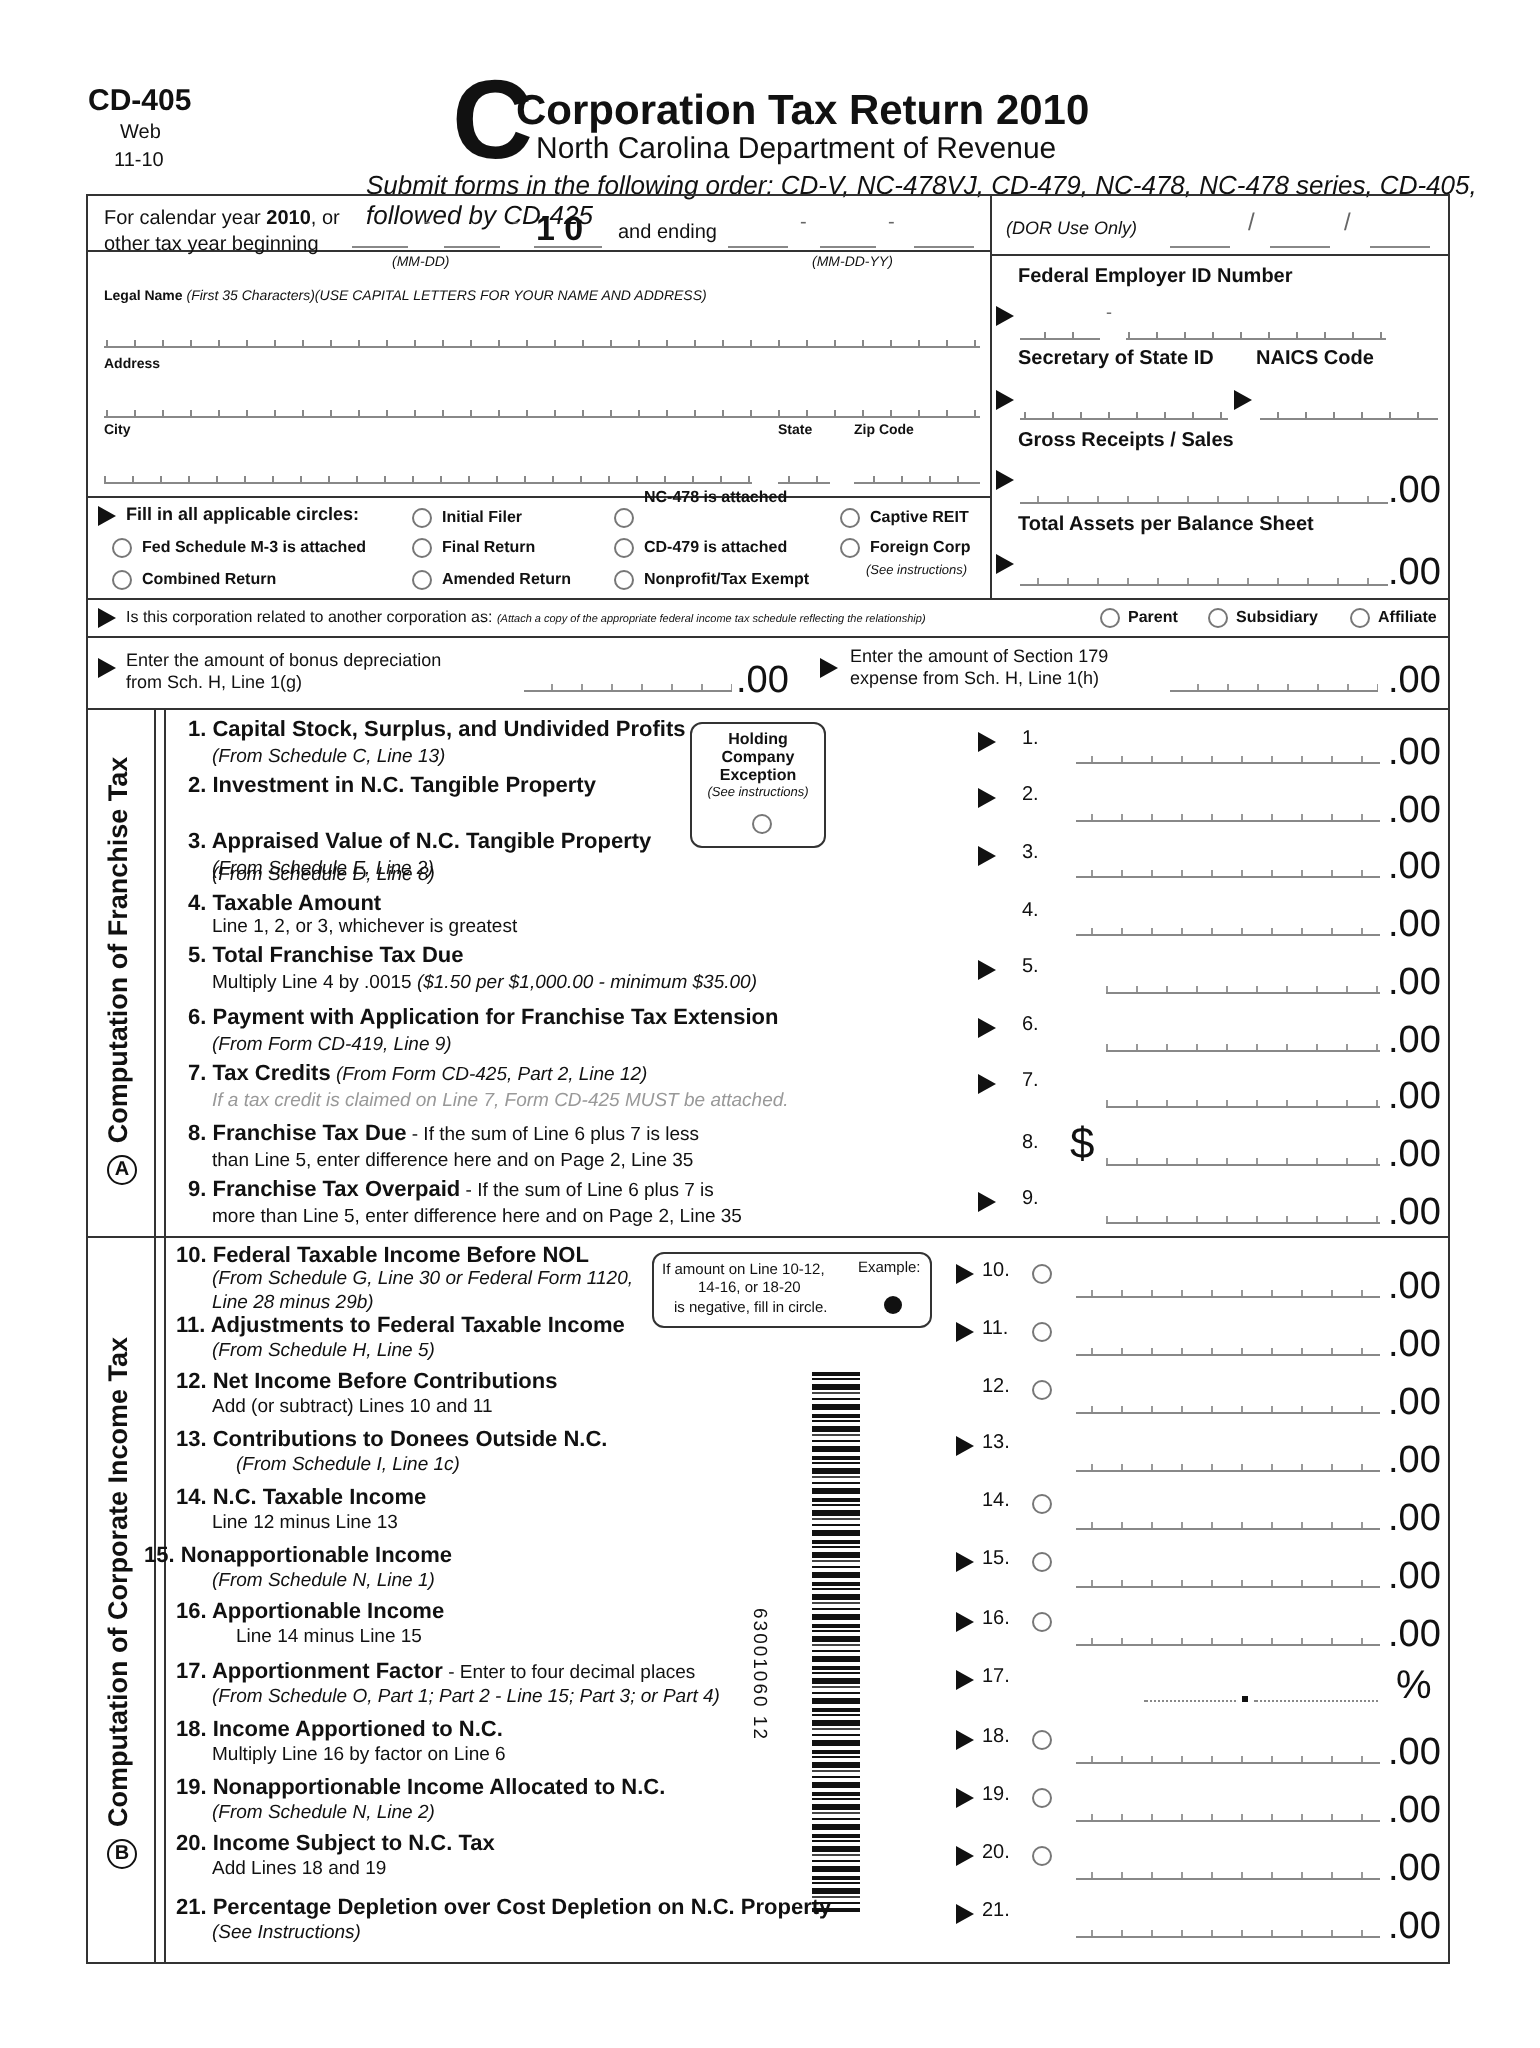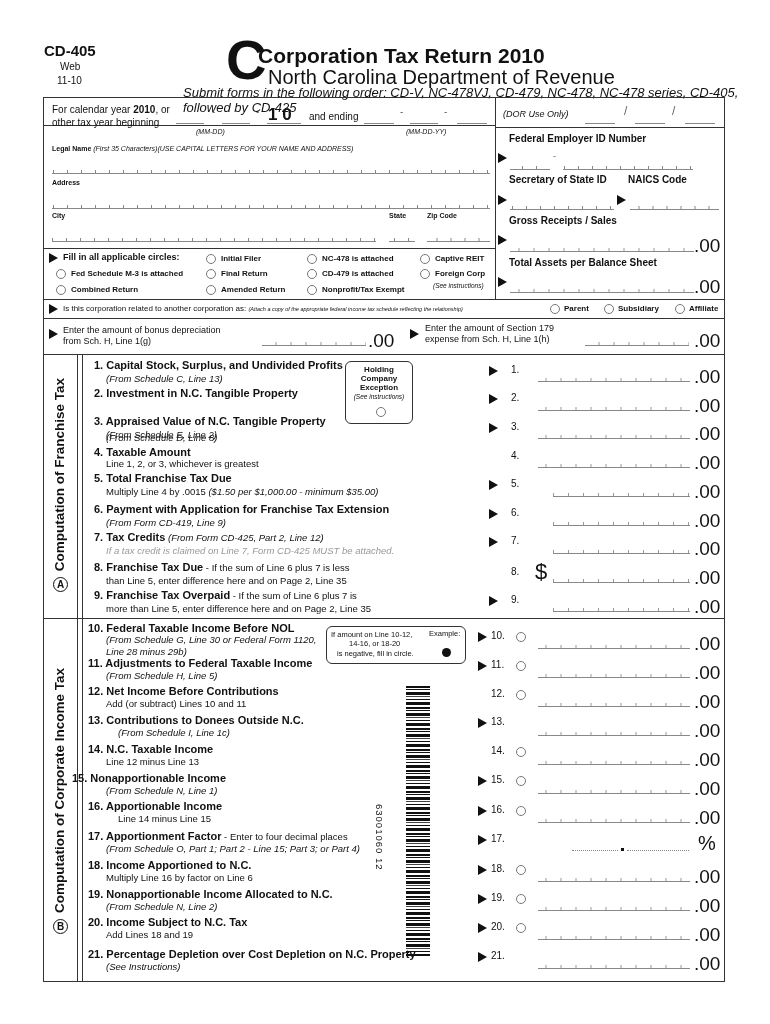--- a/index.html
+++ b/index.html
@@ -8,21 +8,21 @@
     .abs { position: absolute; }
     .b { font-weight: bold; }
     .i { font-style: italic; }
 
     
     .form-id { left: 44px; top: 42px; font-size: 15px; font-weight: bold; }
     .form-web { left: 60px; top: 61px; font-size: 10px; }
     .form-ver { left: 57px; top: 75px; font-size: 10px; }
     .big-c { left: 226px; top: 32px; font-size: 56px; font-weight: bold; line-height: 56px; letter-spacing: -2px; }
     .title { left: 258px; top: 44px; font-size: 21px; font-weight: bold; }
-    .subtitle { left: 268px; top: 66px; font-size: 20px; }
+    .subtitle { left: 268px; top: 66px; font-size: 15px; }
     .submit-note { left: 183px; top: 85px; font-size: 13px; font-style: italic; }
 
     
     .frame { left: 43px; top: 97px; width: 682px; height: 885px; border: 1.5px solid #333; }
     .hline { position: absolute; height: 0; border-top: 1.5px solid #333; }
     .vline { position: absolute; width: 0; border-left: 1.5px solid #333; }
 
     .txt { position: absolute; white-space: nowrap; }
     .s7 { font-size: 7px; }
     .s8 { font-size: 8px; }
@@ -135,21 +135,21 @@
 <div class="dotzero" style="left:694px; top:277px;">.00</div>
 
 <div class="arrow" style="left:49px; top:253px;"></div>
 <div class="txt s9 b" style="left:63px; top:252px;">Fill in all applicable circles:</div>
 <div>
     <div class="circle" style="left:206px; top:254px;"></div>
     <div class="txt s8 b" style="left:221px; top:254px;">Initial Filer</div>
   </div>
 <div>
     <div class="circle" style="left:307px; top:254px;"></div>
-    <div class="txt s8 b" style="left:322px; top:254px;">NC-478 is attached</div>
+    <div class="txt s8 b" style="left:322px; top:244px;">NC-478 is attached</div>
   </div>
 <div>
     <div class="circle" style="left:420px; top:254px;"></div>
     <div class="txt s8 b" style="left:435px; top:254px;">Captive REIT</div>
   </div>
 <div>
     <div class="circle" style="left:56px; top:269px;"></div>
     <div class="txt s8 b" style="left:71px; top:269px;">Fed Schedule M-3 is attached</div>
   </div>
 <div>

